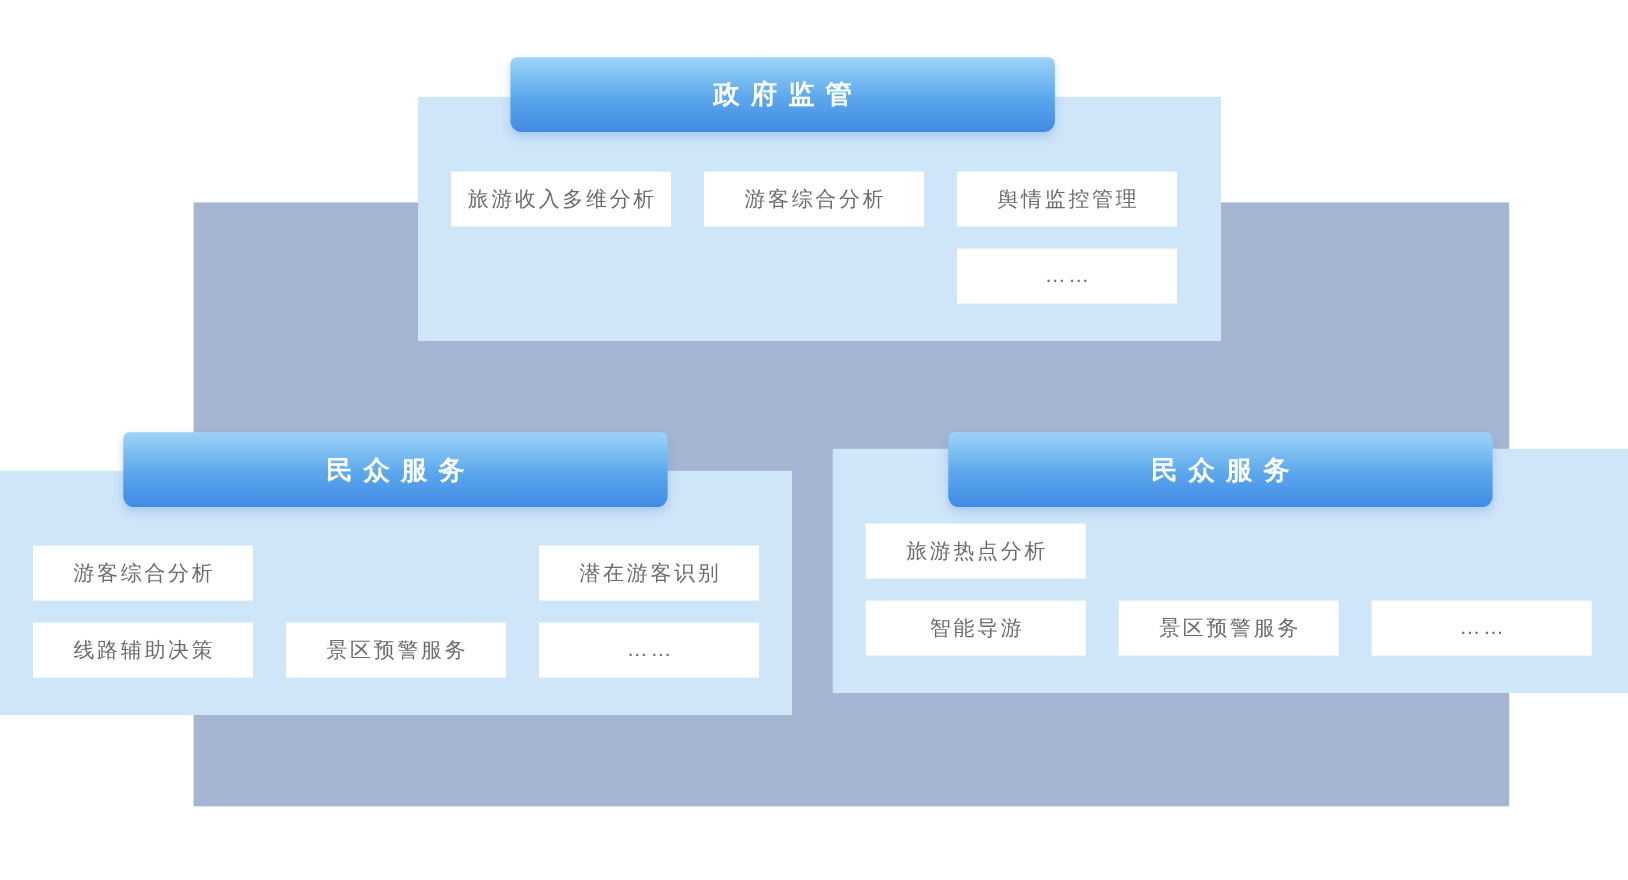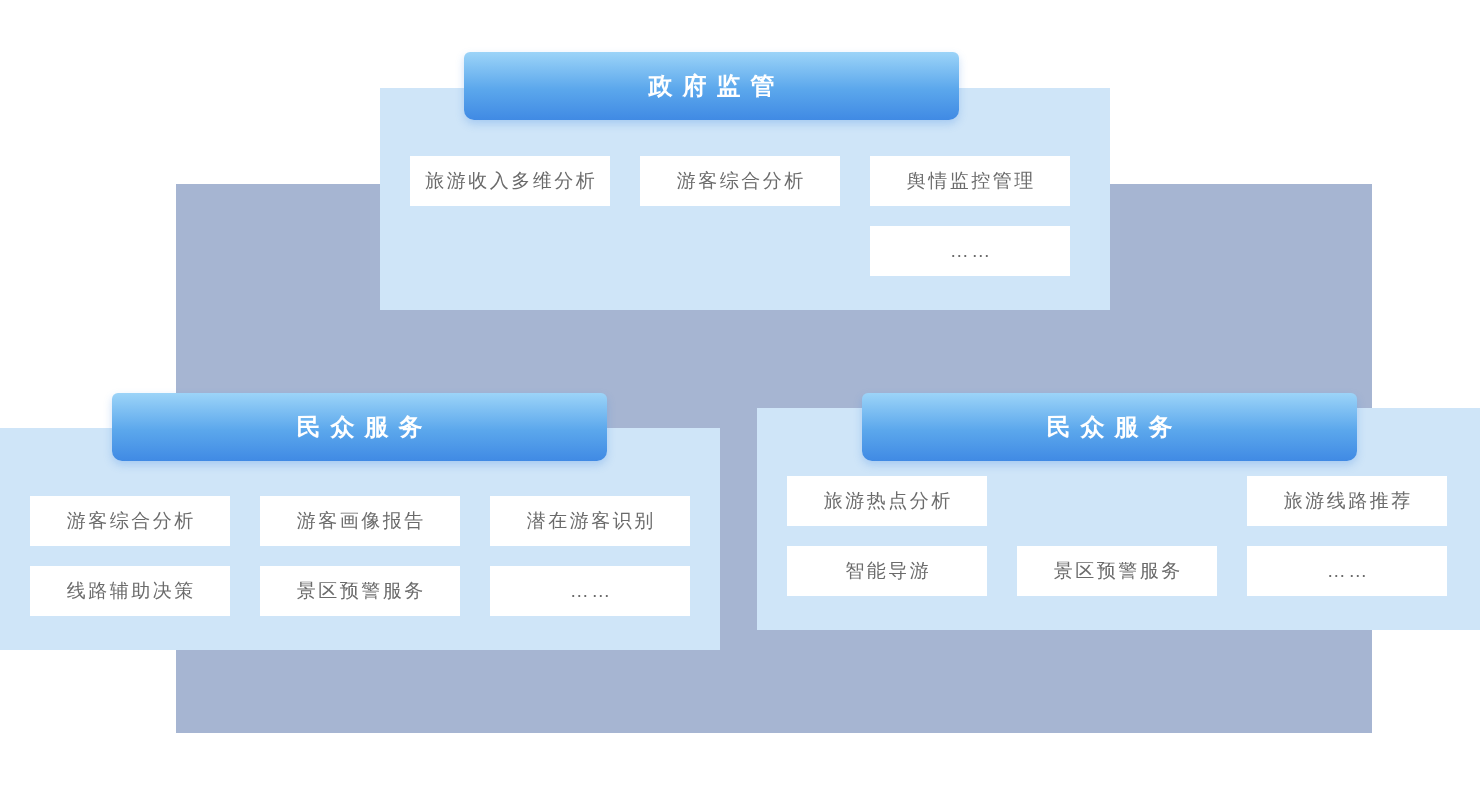--- a/index.html
+++ b/index.html
@@ -74,23 +74,20 @@
       </div>
   </div>
   <div class="sec-header header-gov">
     <span>政府监管</span>
   </div>
 
   <div class="panel panel-industry">
     <div class="item c1 r1">
         <span>游客综合分析</span>
       </div>
-    <div class="item c2 r1">
-        <span>游客画像报告</span>
-      </div>
     <div class="item c3 r1">
         <span>潜在游客识别</span>
       </div>
     <div class="item c1 r2">
         <span>线路辅助决策</span>
       </div>
     <div class="item c2 r2">
         <span>景区预警服务</span>
       </div>
     <div class="item c3 r2">
@@ -98,23 +95,20 @@
       </div>
   </div>
   <div class="sec-header header-industry">
     <span>民众服务</span>
   </div>
 
   <div class="panel panel-public">
     <div class="item c1 r1">
         <span>旅游热点分析</span>
       </div>
-    <div class="item c3 r1">
-        <span>旅游线路推荐</span>
-      </div>
     <div class="item c1 r2">
         <span>智能导游</span>
       </div>
     <div class="item c2 r2">
         <span>景区预警服务</span>
       </div>
     <div class="item c3 r2">
         <span>……</span>
       </div>
   </div>

